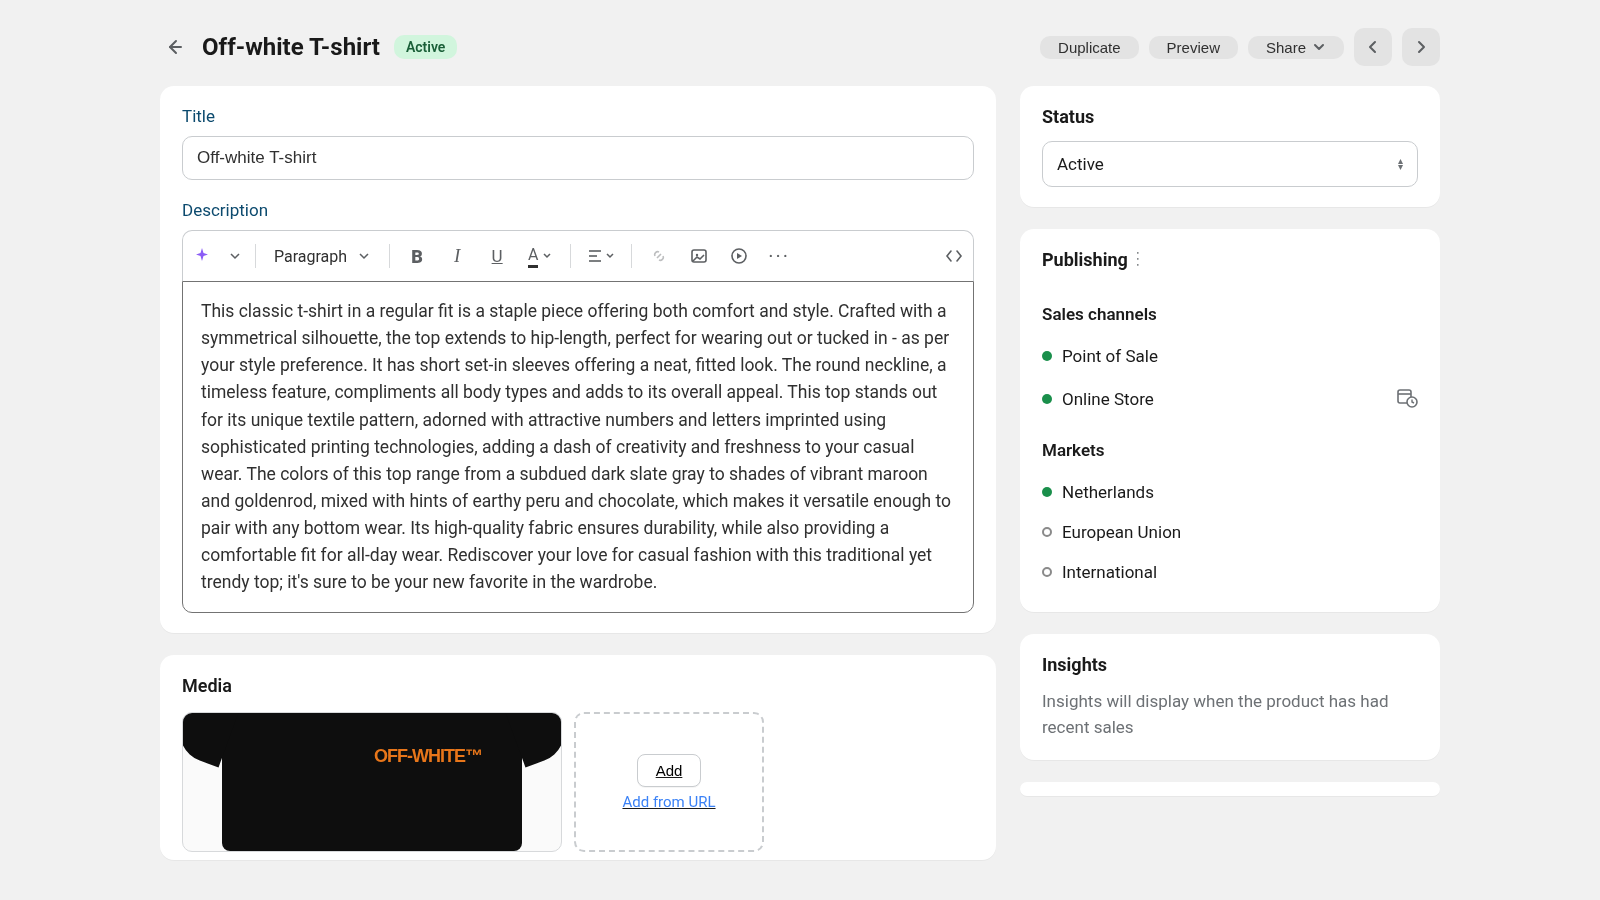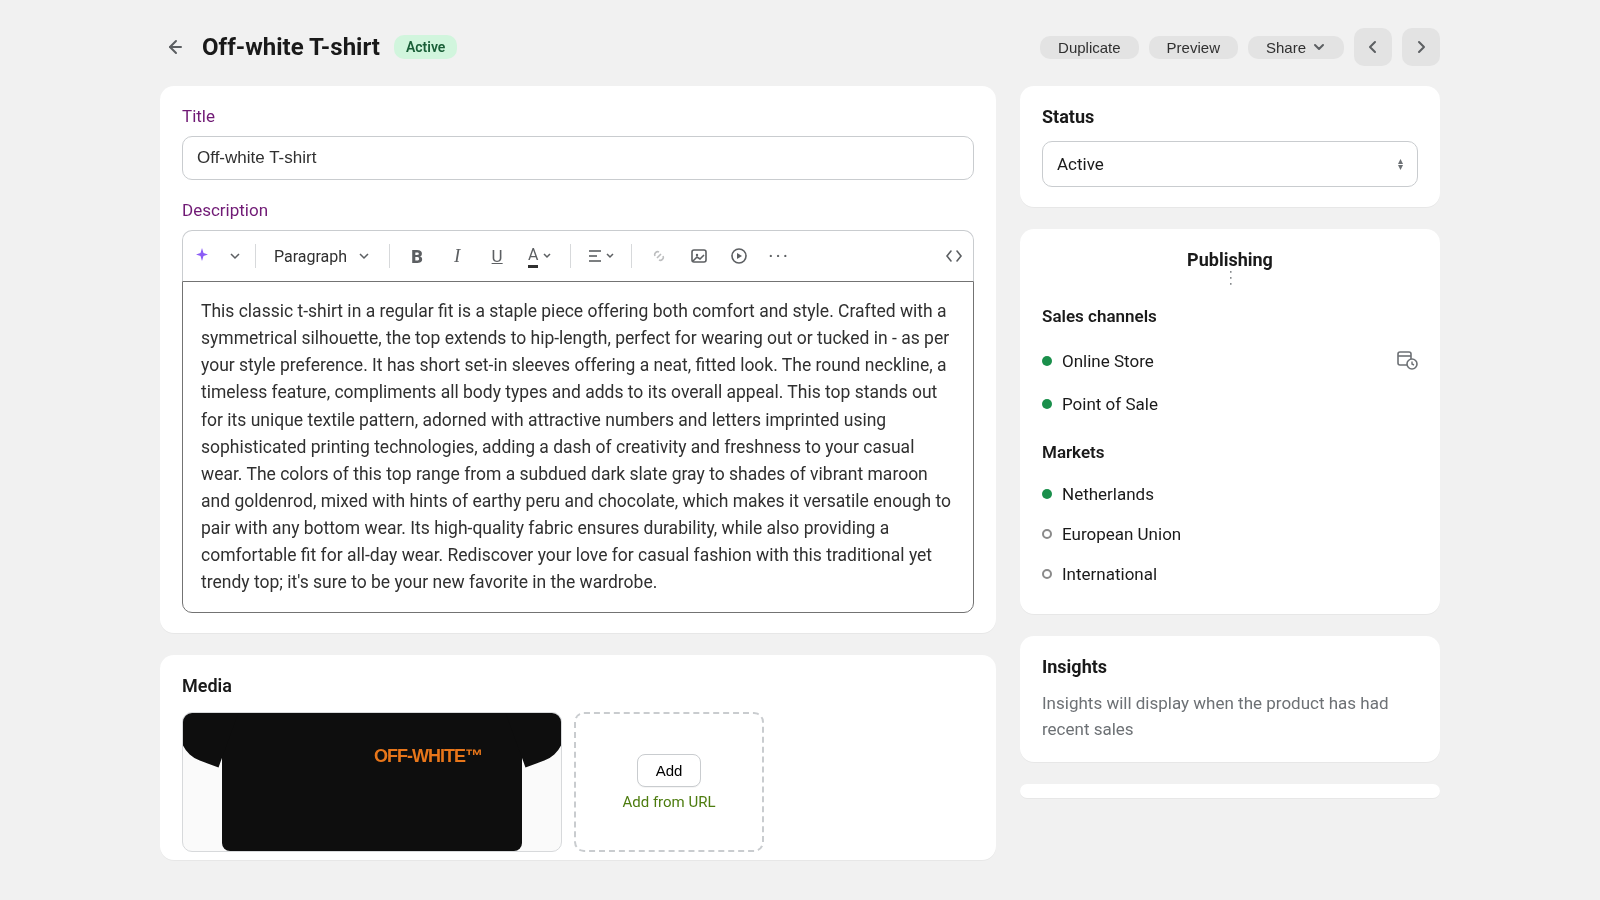--- a/index.html
+++ b/index.html
@@ -75,21 +75,21 @@
   background: #fff;
   border-radius: 14px;
   padding: 20px 22px;
   margin-bottom: 22px;
   box-shadow: 0 1px 0 rgba(0,0,0,0.04);
 }
 .field-label {
   font-size: 17px;
   font-weight: 400;
   margin-bottom: 10px;
-  color: #701a75;
+  color: #0c4a6e;
 }
 .section-title {
   font-size: 18px;
   font-weight: 700;
   margin-bottom: 14px;
 }
 .text-input {
   width: 100%;
   border: 1px solid #c9cccf;
   border-radius: 10px;
@@ -198,33 +198,34 @@
 .media-add {
   width: 190px;
   height: 140px;
   border: 2px dashed #c9cccf;
   border-radius: 10px;
   display: flex;
   flex-direction: column;
   align-items: center;
   justify-content: center;
   gap: 6px;
+  text-decoration: underline;
 }
 .media-add-btn {
   background: #fff;
   border: 1px solid #c9cccf;
   border-radius: 8px;
   padding: 7px 18px;
   font-size: 15px;
   cursor: pointer;
   box-shadow: 0 1px 0 rgba(0,0,0,0.04);
 }
 .media-add-link {
   font-size: 15px;
-  color: #4d7c0f;
+  color: #3b82f6;
   cursor: pointer;
 }
 .select-wrap {
   position: relative;
 }
 .select-input {
   width: 100%;
   border: 1px solid #c9cccf;
   border-radius: 10px;
   padding: 12px 14px;
@@ -237,24 +238,23 @@
 }
 .updown {
   display: flex;
   flex-direction: column;
   line-height: 6px;
   color: #6d7175;
   font-size: 10px;
 }
 .card-header-row {
   display: flex;
-  justify-content: center;
-  align-items: center;
-  margin-bottom: 18px;
-  flex-direction: column;
+  justify-content: flex-start;
+  align-items: center;
+  margin-bottom: 34px;
 }
 .subheading {
   font-size: 17px;
   font-weight: 600;
   margin-bottom: 12px;
 }
 .channel-item {
   display: flex;
   align-items: center;
   gap: 10px;
@@ -432,34 +432,34 @@
     </div>
 
     <div class="card">
       <div class="card-header-row">
         <div class="section-title" style="margin:0">Publishing</div>
         <div style="cursor:pointer;color:#6d7175"><span class="more-dots">···</span></div>
       </div>
       <div class="subheading">Sales channels</div>
       <div class="channel-item">
         <span class="dot-green"></span>
+        <span>Point of Sale</span>
+      </div>
+      <div class="channel-item">
+        <span class="dot-green"></span>
         <span>Online Store</span>
         <span class="channel-right">
           <svg width="22" height="22" viewBox="0 0 22 22">
               <rect x="2" y="4" width="13" height="13" rx="2" stroke="#6d7175" stroke-width="1.6" fill="none"></rect>
               <line x1="2" y1="8" x2="15" y2="8" stroke="#6d7175" stroke-width="1.6"></line>
               <circle cx="16" cy="16" r="5" stroke="#6d7175" stroke-width="1.6" fill="#fff"></circle>
               <path d="M16 13.5 L16 16 L18 17" stroke="#6d7175" stroke-width="1.4" fill="none"></path>
             </svg>
         </span>
       </div>
-      <div class="channel-item">
-        <span class="dot-green"></span>
-        <span>Point of Sale</span>
-      </div>
       <div class="subheading" style="margin-top:18px">Markets</div>
       <div class="channel-item">
         <span class="dot-green"></span>
         <span>Netherlands</span>
       </div>
       <div class="channel-item">
         <span class="dot-empty"></span>
         <span>European Union</span>
       </div>
       <div class="channel-item">

